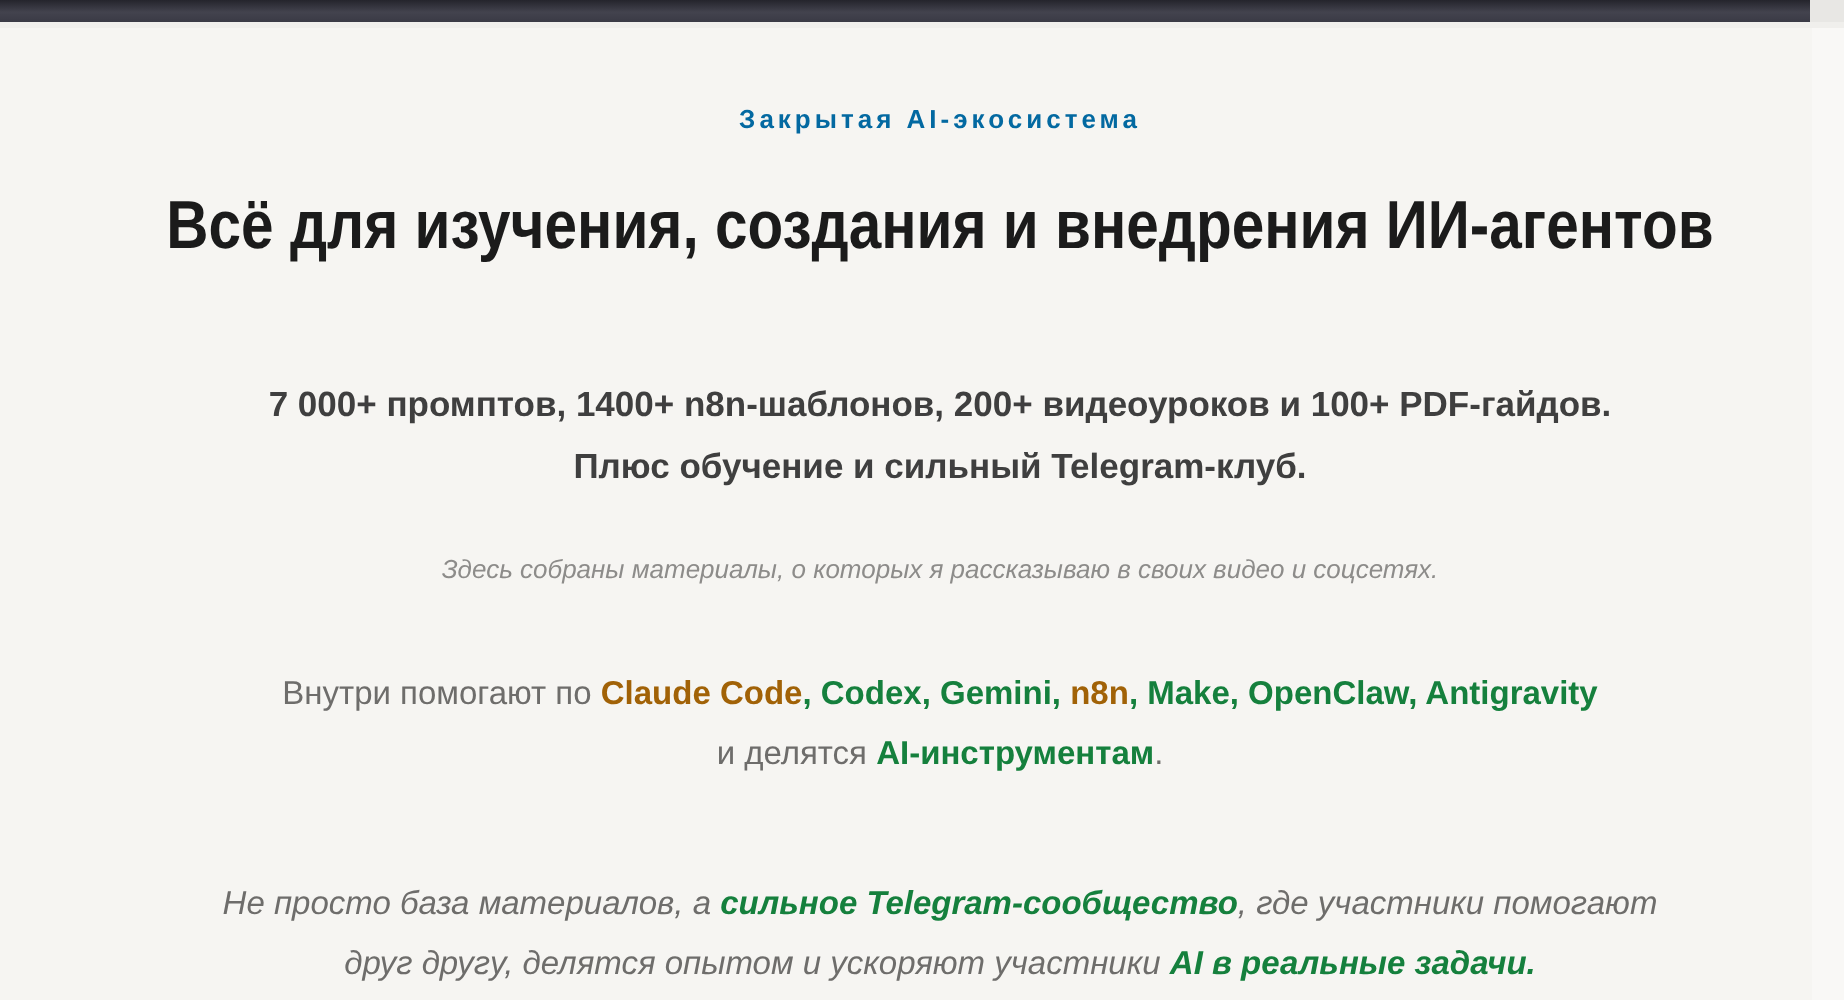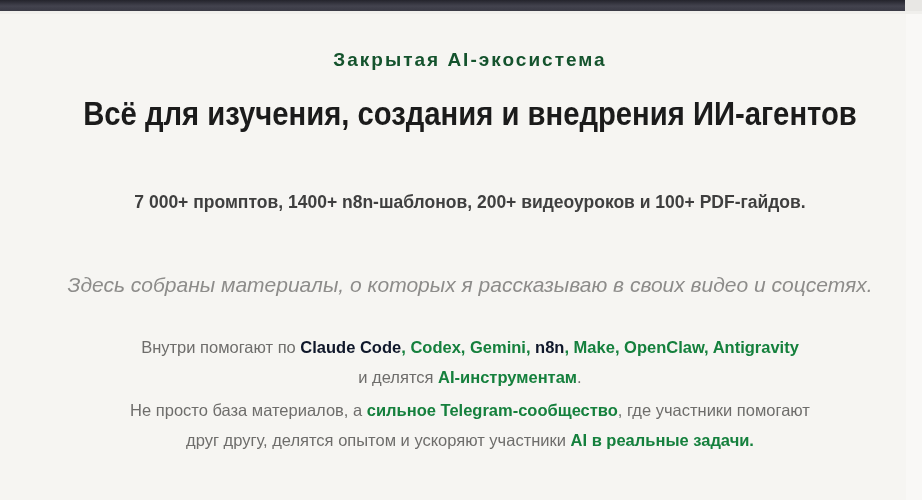--- a/index.html
+++ b/index.html
@@ -35,73 +35,74 @@
     background: #f9f8f6;
   }
   
   .block {
     position: absolute; left: 18px; right: 0;
     text-align: center;
   }
   .line { display: block; white-space: nowrap; }
   .eyebrow {
     top: 52px;
-    font-size: 19px; font-weight: 700;
+    font-size: 13px; font-weight: 700;
     letter-spacing: 2px;
-    color: #14532d;
+    color: #0369a1;
     line-height: 16px;
   }
   .title {
     top: 92px;
     font-size: 34px; font-weight: 700;
     color: #1b1b1b;
     line-height: 42px;
     white-space: nowrap;
     transform: scaleX(0.86);
     transform-origin: 50% 50%;
     letter-spacing: 0;
   }
   .stats {
     top: 187px;
     font-size: 17.5px; font-weight: 700;
     color: #3f3f3f;
     line-height: 31px;
   }
   .note {
     top: 274px;
-    font-size: 21px; font-style: italic;
+    font-size: 13px; font-style: italic;
     color: #8d8c8a;
     line-height: 22px;
   }
   .tools, .community {
     top: 332px;
     font-size: 16.5px; font-weight: 400;
     color: #6e6d6b;
     line-height: 30px;
   }
-  .community { top: 395px; }
+  .community { top: 437px; font-style: italic; }
   .b-dark { font-weight: 700; color: #15803d; }
-  .b-accent { font-weight: 700; color: #0f172a; }
+  .b-accent { font-weight: 700; color: #a16207; }
 </style>
 </head>
 <body>
 
 <div class="viewport">
 
   <div class="topbar"></div>
   <div class="topbar-gap"></div>
   <div class="topbar-underline"></div>
   <div class="right-edge"></div>
 
   <div class="block eyebrow">Закрытая AI-экосистема</div>
 
   <h1 class="block title">Всё для изучения, создания и внедрения ИИ-агентов</h1>
 
   <p class="block stats">
       <span class="line">7 000+ промптов, 1400+ n8n-шаблонов, 200+ видеоуроков и 100+ PDF-гайдов.</span>
+      <span class="line">Плюс обучение и сильный Telegram-клуб.</span>
     </p>
 
   <p class="block note">Здесь собраны материалы, о которых я рассказываю в своих видео и соцсетях.</p>
 
   <p class="block tools">
       <span class="line"><span>Внутри помогают по </span><span class="b-accent">Claude Code</span><span class="b-dark">, Codex, Gemini, </span><span class="b-accent">n8n</span><span class="b-dark">, Make, OpenClaw, Antigravity</span></span>
       <span class="line"><span>и делятся </span><span class="b-dark">AI-инструментам</span><span>.</span></span>
     </p>
 
   <p class="block community">

